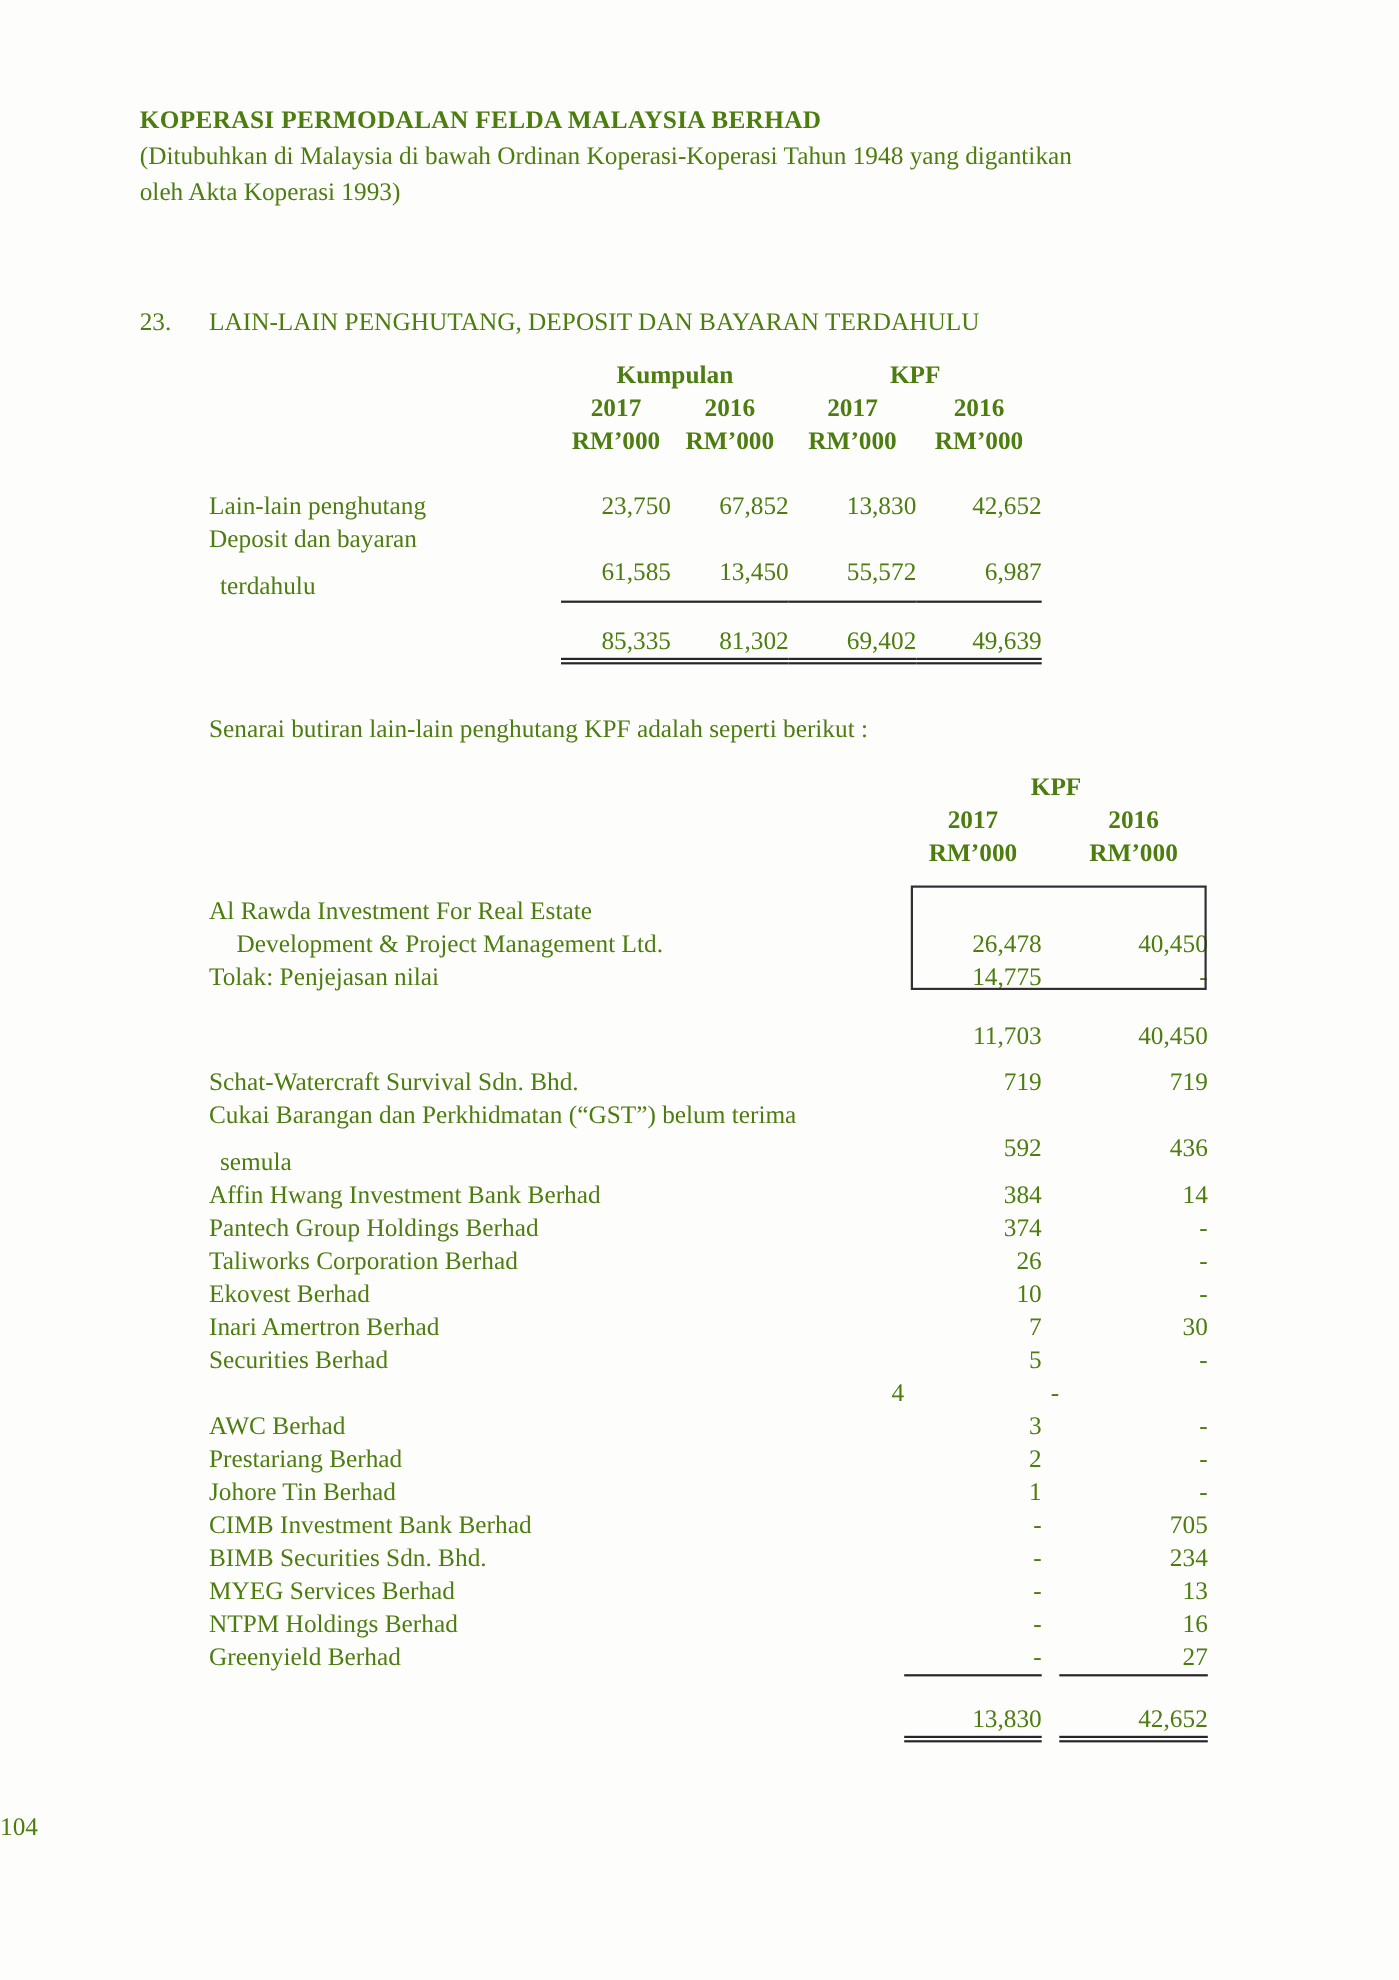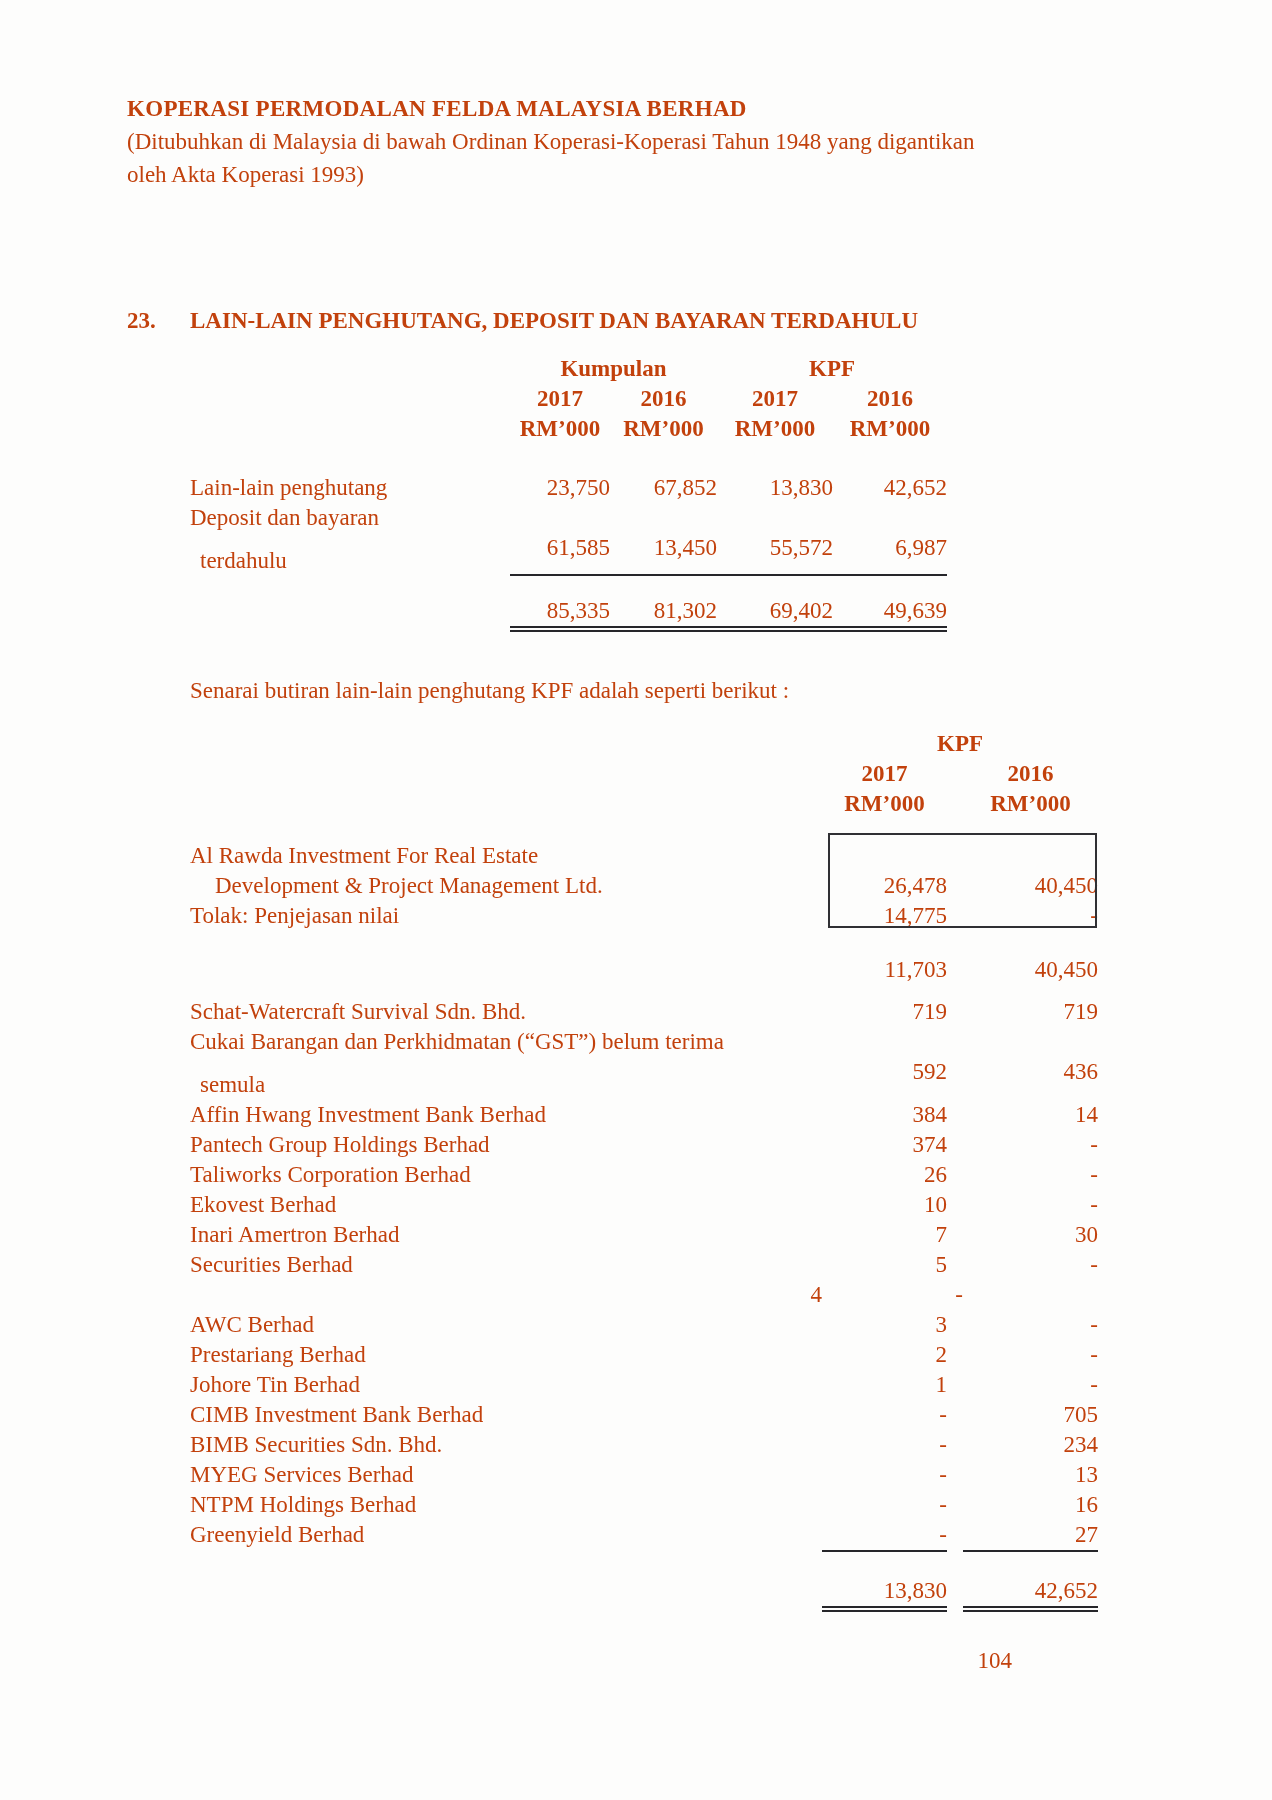--- a/index.html
+++ b/index.html
@@ -1,34 +1,34 @@
 <!DOCTYPE html>
 <html><head>
 <meta charset="utf-8">
 <style>
   html,body { margin:0; padding:0; background:#888; }
   .page {
     position:relative;
     width:1272px; height:1800px;
     margin:0 auto;
     background:#fdfdfc;
-    color:#c2410c;
+    color:#4d7c0f;
     font-family:"Liberation Serif","DejaVu Serif",serif;
     font-size:23px;
     box-sizing:border-box;
     padding:92px 0 13px 127px;
     overflow:hidden;
   }
   .doc-header div { line-height:33px; white-space:nowrap; }
   .company { font-weight:bold; letter-spacing:0.3px; }
 
   .section-heading {
-    margin-top:115px;
+    margin-top:87px;
     display:grid; grid-template-columns:63px auto;
-    font-weight:bold; line-height:30px; white-space:nowrap;
+    font-weight:normal; line-height:30px; white-space:nowrap;
   }
 
   .row { display:grid; line-height:30px; }
   .t1-cols  { grid-template-columns:320px 100px 107px 116px 114px; }
   .t1-ghead { grid-template-columns:320px 207px 230px; }
   .t2-cols  { grid-template-columns:632px 125px 16px 135px; }
   .t2-ghead { grid-template-columns:632px 276px; }
   .num { text-align:right; }
   .ctr { text-align:center; }
   .b   { font-weight:bold; }
@@ -47,21 +47,21 @@
 
   .alrawda-box {
     position:absolute; top:104px; left:638px;
     width:265px; height:91px;
     border:2px solid #303034;
     pointer-events:none;
   }
 
   .page-number {
     position:absolute; top:1646px; left:0; width:1012px;
-    text-align:right; line-height:30px;
+    text-align:left; line-height:30px;
   }
 </style>
 </head>
 <body>
 
 <div class="page">
 
   <div class="doc-header">
     <div class="company">KOPERASI PERMODALAN FELDA MALAYSIA BERHAD</div>
     <div>(Ditubuhkan di Malaysia di bawah Ordinan Koperasi-Koperasi Tahun 1948 yang digantikan</div>

